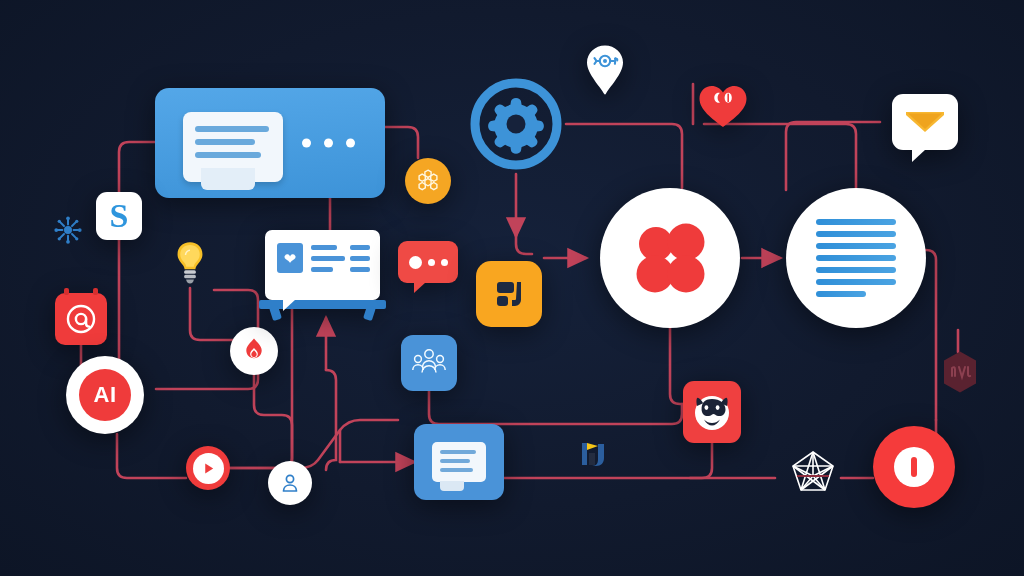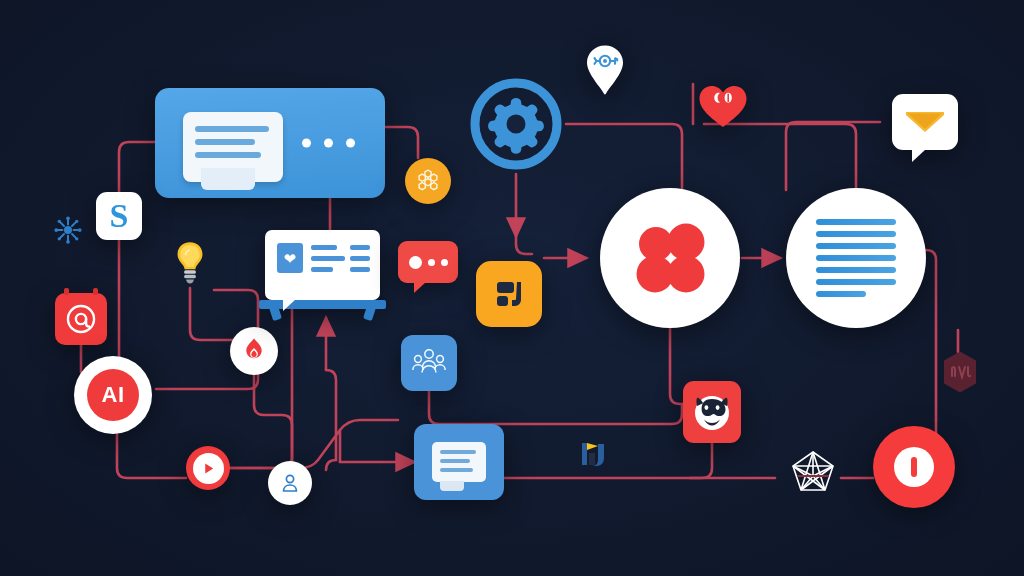--- a/index.html
+++ b/index.html
@@ -185,21 +185,21 @@
         <div style="position:absolute;top:-5px;left:9px;width:5px;height:7px;background:#d52f2f;border-radius:2px;"></div>
         <div style="position:absolute;top:-5px;right:9px;width:5px;height:7px;background:#d52f2f;border-radius:2px;"></div>
         <svg width="34" height="34" viewBox="0 0 24 24">
           <circle cx="12" cy="12" r="9.2" fill="none" stroke="#fff" stroke-width="1.7"></circle>
           <circle cx="12" cy="12" r="3.6" fill="none" stroke="#fff" stroke-width="1.7"></circle>
           <path d="M15.6 12v3.2c0 1.5 1 2.2 2.2 2.2" fill="none" stroke="#fff" stroke-width="1.7" stroke-linecap="round"></path>
         </svg>
       </div>
     </div>
 
-    <div class="node shadow" style="left:74px;top:356px;">
+    <div class="node shadow" style="left:66px;top:356px;">
       <div class="white circle" style="width:78px;height:78px;display:flex;align-items:center;justify-content:center;">
         <div class="circle" style="width:52px;height:52px;background:#ef3b3b;display:flex;align-items:center;justify-content:center;">
           <span style="color:#fff;font-size:22px;font-weight:bold;letter-spacing:.5px;">AI</span>
         </div>
       </div>
     </div>
 
     <div class="node shadow" style="left:186px;top:446px;">
       <div class="circle" style="width:44px;height:44px;background:#ef3b3b;display:flex;align-items:center;justify-content:center;">
         <div class="circle" style="width:31px;height:31px;background:#fff;display:flex;align-items:center;justify-content:center;">

